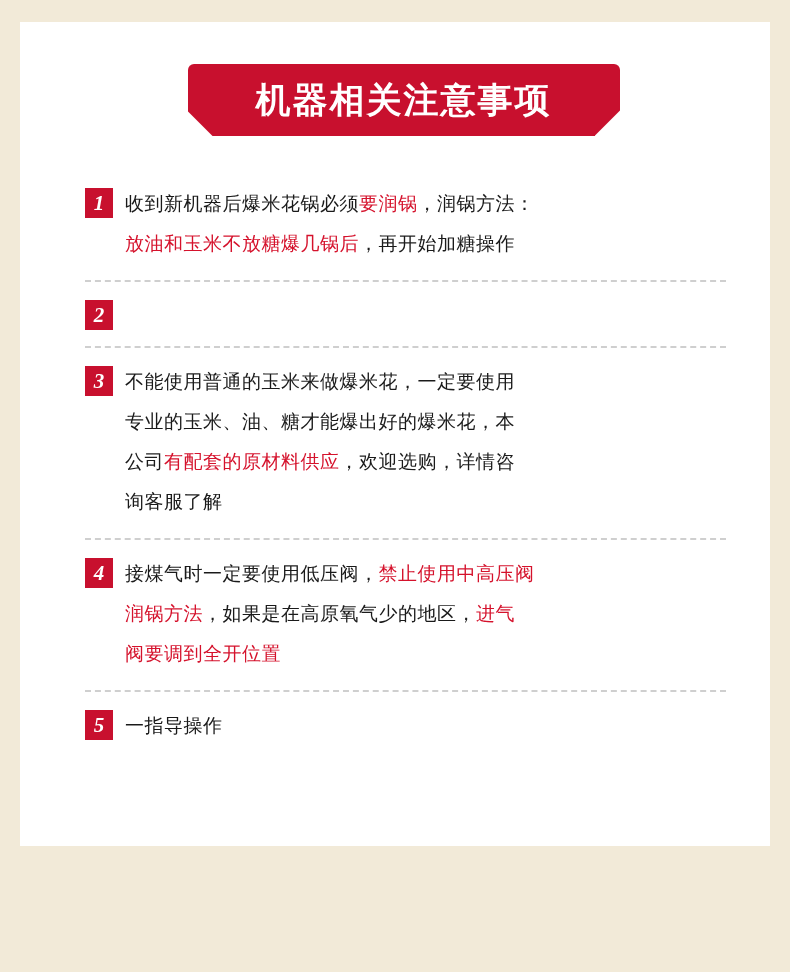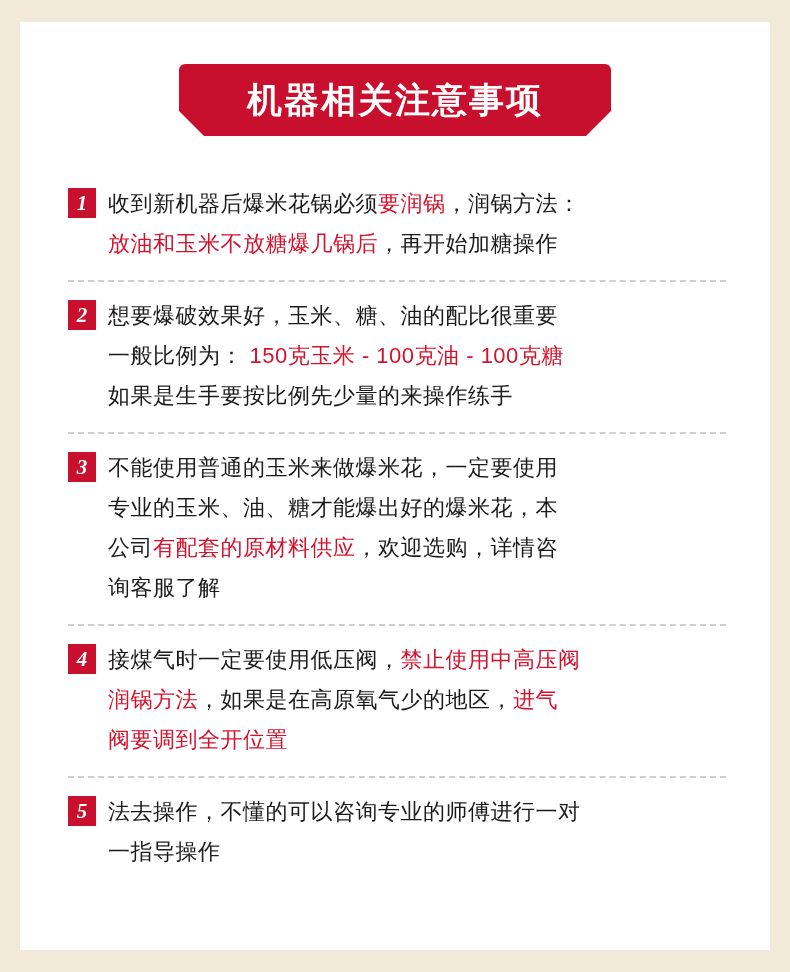--- a/index.html
+++ b/index.html
@@ -18,23 +18,24 @@
     width: 790px;
     height: 972px;
     background: #f2ead8;
     box-sizing: border-box;
   }
   .card {
     position: absolute;
     left: 20px;
     top: 22px;
     width: 750px;
-    height: 928px;
+    height: 824px;
     background: #ffffff;
     box-sizing: border-box;
+    padding-left: 17px;
   }
   
   .banner-wrap {
     position: relative;
     margin: 42px auto 0 auto;
     width: 432px;
     height: 72px;
   }
   .banner {
     position: absolute;
@@ -96,21 +97,21 @@
     font-style: italic;
     display: flex;
     align-items: center;
     justify-content: center;
     margin-top: 4px;
     margin-right: 12px;
     font-family: "Liberation Serif", serif;
   }
   .text {
     flex: 1 1 auto;
-    font-size: 22px;
+    font-size: 19px;
     line-height: 40px;
     color: #1a1a1a;
     font-family: "Liberation Sans", sans-serif;
     letter-spacing: 0.5px;
   }
   .text .hl {
     color: #d5122c;
   }
 </style>
 </head>
@@ -129,25 +130,20 @@
       <div class="item">
         <div class="num">1</div>
         <div class="text">
             <div><span>收到新机器后爆米花锅必须</span><span class="hl">要润锅</span><span>，润锅方法：</span></div>
             <div><span class="hl">放油和玉米不放糖爆几锅后</span><span>，再开始加糖操作</span></div>
           </div>
       </div>
 
       <div class="item">
         <div class="num">2</div>
-        <div class="text">
-            <div><span>想要爆破效果好，玉米、糖、油的配比很重要</span></div>
-            <div><span>一般比例为：</span><span class="hl"> 150克玉米 - 100克油 - 100克糖</span></div>
-            <div><span>如果是生手要按比例先少量的来操作练手</span></div>
-          </div>
       </div>
 
       <div class="item">
         <div class="num">3</div>
         <div class="text">
             <div><span>不能使用普通的玉米来做爆米花，一定要使用</span></div>
             <div><span>专业的玉米、油、糖才能爆出好的爆米花，本</span></div>
             <div><span>公司</span><span class="hl">有配套的原材料供应</span><span>，欢迎选购，详情咨</span></div>
             <div><span>询客服了解</span></div>
           </div>
@@ -158,20 +154,19 @@
         <div class="text">
             <div><span>接煤气时一定要使用低压阀，</span><span class="hl">禁止使用中高压阀</span></div>
             <div><span class="hl">润锅方法</span><span>，如果是在高原氧气少的地区，</span><span class="hl">进气</span></div>
             <div><span class="hl">阀要调到全开位置</span></div>
           </div>
       </div>
 
       <div class="item last">
         <div class="num">5</div>
         <div class="text">
-            <div><span>法去操作，不懂的可以咨询专业的师傅进行一对</span></div>
             <div><span>一指导操作</span></div>
           </div>
       </div>
 
     </div>
   </div>
 </div>
 
 </body></html>

